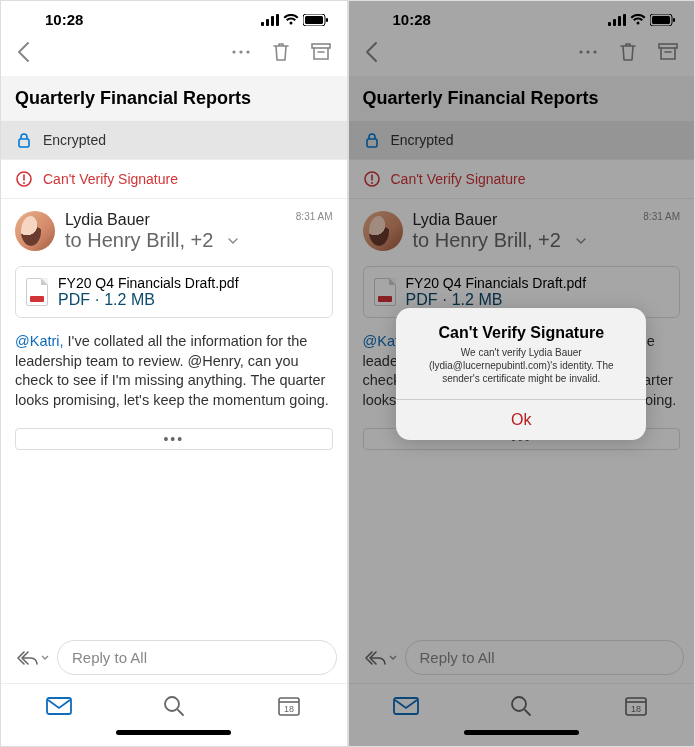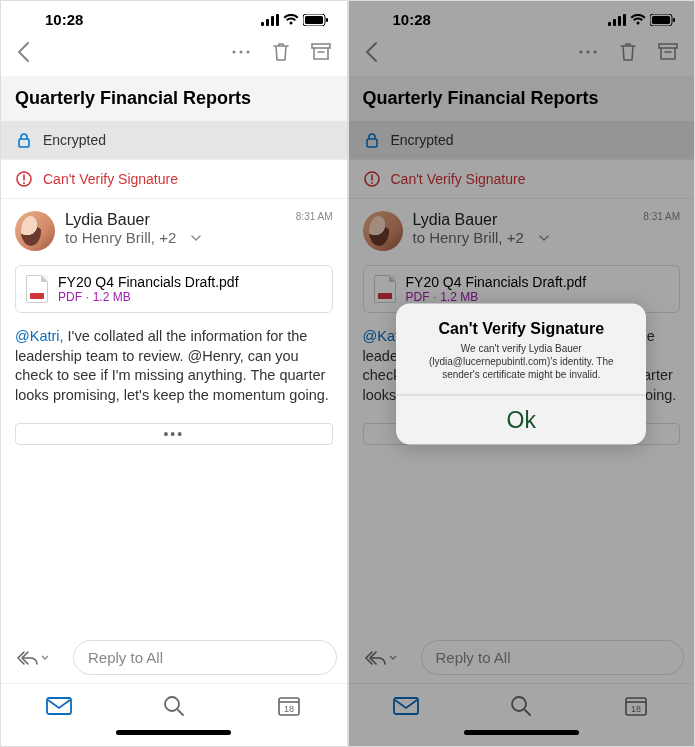--- a/index.html
+++ b/index.html
@@ -91,21 +91,21 @@
   }
   .avatar::after{
     content:"";
     position:absolute;
     left:6px; top:5px; width:20px; height:30px;
     background: radial-gradient(circle at 30% 30%, #f6d6c2 0 40%, transparent 41%),
                 radial-gradient(circle at 60% 80%, #6a3b2e 0 50%, transparent 51%);
     border-radius:50%;
   }
   .from { font-size: 16px; font-weight: 400; color: #222; }
-  .to { font-size: 15px; color: #666; display: flex; align-items: center; gap: 15px; }
+  .to { font-size: 20px; color: #666; display: flex; align-items: center; gap: 15px; }
   .time { font-size: 10px; color: #888; margin-left: auto; white-space: nowrap; }
   .attach {
     margin: 6px 14px;
     border: 1px solid #ddd;
     border-radius: 6px;
     padding: 8px 10px;
     display: flex;
     align-items: center;
     gap: 10px;
     font-size: 14px;
@@ -118,21 +118,21 @@
     position: relative;
   }
   .attach .ficon::before{
     content:""; position:absolute; right:-1px; top:-1px;
     border-top:7px solid #f4f4f4; border-left:7px solid #ccc;
   }
   .attach .ficon::after{
     content:""; position:absolute; left:3px; bottom:3px;
     width:14px; height:6px; background:#d13438; border-radius:1px;
   }
-  .attach .meta { font-size: 12px; color: #a21caf; }
+  .attach .meta { font-size: 16px; color: #0c4a6e; }
   .body {
     padding: 8px 14px;
     font-size: 14.5px;
     color: #333;
     line-height: 1.35;
   }
   .body .mention { color: #0f6cbd; }
   .dots {
     margin: 10px 14px;
     display: inline-flex;
@@ -144,21 +144,21 @@
     color: #666;
     font-size: 14px;
     letter-spacing: 2px;
   }
   .composerbar {
     margin-top: auto;
   }
   .replyrow {
     display: flex;
     align-items: center;
-    gap: 20px;
+    gap: 4px;
     padding: 8px 10px;
   }
   .replyicon {
     display: flex; align-items: center; gap: 2px;
     color: #555;
     padding: 4px;
   }
   .replyfield {
     flex: 1;
     border: 1px solid #ddd;
@@ -194,22 +194,22 @@
     display: flex;
     flex-direction: column;
     text-align: center;
     overflow: hidden;
     box-shadow: 0 3px 20px rgba(0,0,0,0.2);
   }
   .alert .atitle { font-size: 16px; font-weight: 600; padding: 16px 14px 4px; }
   .alert .amsg { font-size: 10px; color: #333; padding: 0 16px 14px; line-height: 1.3; }
   .alert .aok {
     border-top: 1px solid #ccc;
-    color: #14532d;
-    font-size: 23px;
+    color: #b91c1c;
+    font-size: 16px;
     padding: 11px 0;
   }
   svg { display: block; }
 </style>
 </head>
 <body>
 
 <div class="screen">
   <div class="content-wrap">
     <div class="statusbar">

